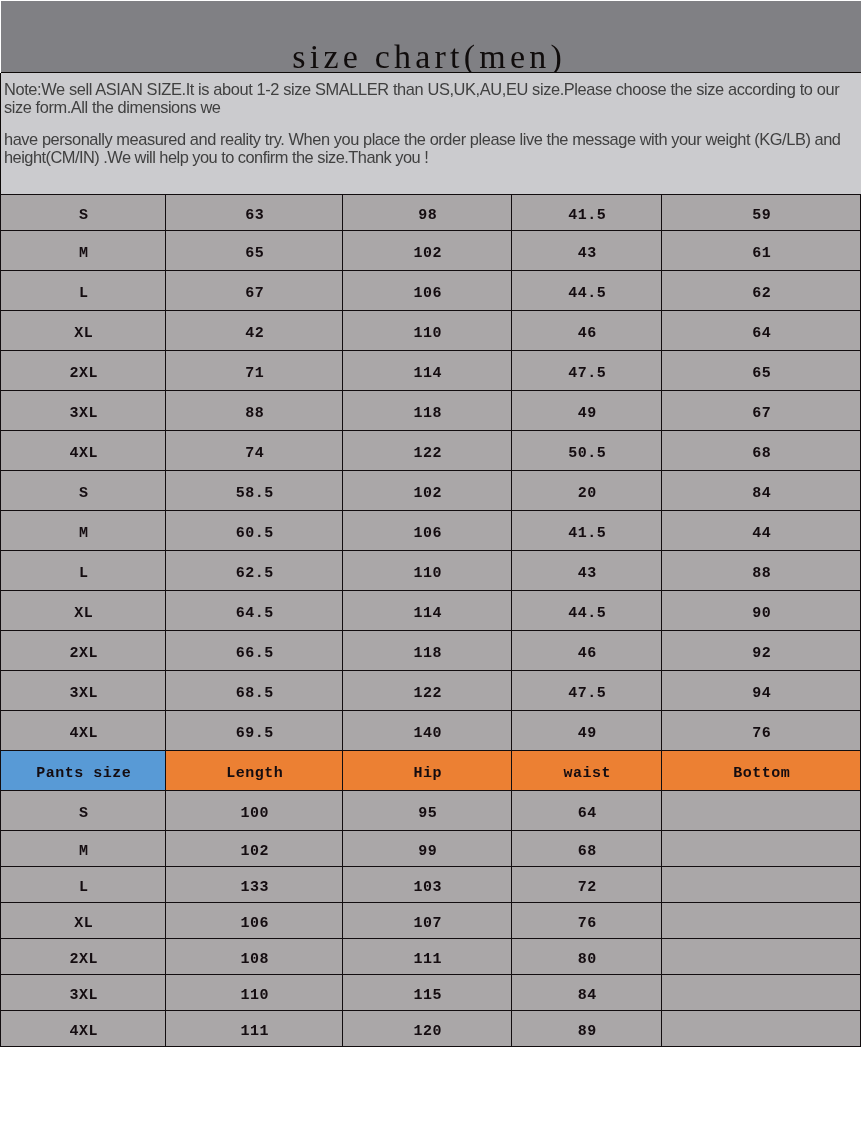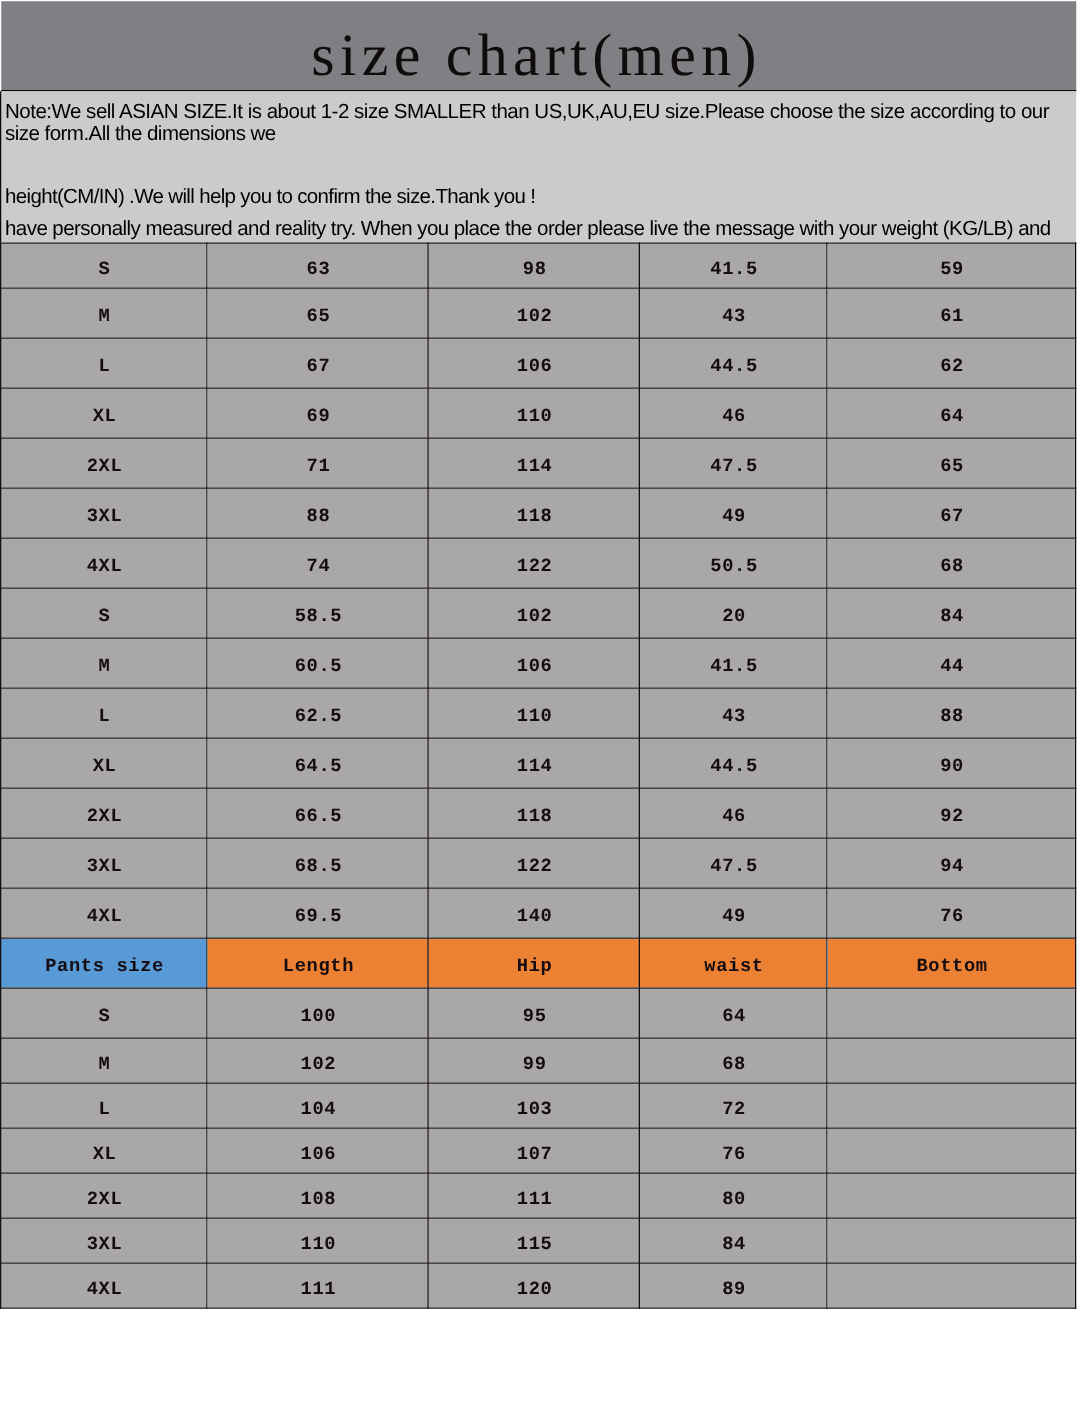--- a/index.html
+++ b/index.html
@@ -14,24 +14,24 @@
     backface-visibility:hidden;}
 
   
   .title-band{
     position:absolute;left:1.2px;top:1.2px;width:860px;height:72.2px;
     background:#808084;
     border-bottom:1.4px solid #0d0908;
     box-sizing:border-box;
   }
   .title-text{
-    position:absolute;left:0;top:4px;width:860px;height:79px;
+    position:absolute;left:0;top:16px;width:860px;height:79px;
     display:flex;align-items:center;justify-content:center;
     font-family:"Liberation Serif", serif;
-    font-size:48px;line-height:1;letter-spacing:4.22px;
+    font-size:34px;line-height:1;letter-spacing:4.22px;
     text-indent:-4px;
     color:#100c0c;
     padding-top:1px;box-sizing:border-box;
     white-space:nowrap;
     transform:translateZ(0);
   }
 
   
   .note-band{
     position:absolute;left:0px;top:73px;width:861.3px;height:121px;
@@ -39,26 +39,26 @@
     border-left:1.3px solid #0d0908;
     box-sizing:border-box;
     padding:0;
   }
   .note-p{
     position:absolute;
     margin:0;left:3px;
     font-family:"Liberation Sans", sans-serif;
     font-size:16.4px;line-height:16.4px;
     letter-spacing:-0.42px;
-    color:#000000;
+    color:#404040;
     white-space:nowrap;
   }
   .nl1{top:8px;letter-spacing:-0.39px;}
   .nl2{top:26px;letter-spacing:-0.42px;}
-  .nl3{top:58px;letter-spacing:-0.44px;margin-top:44px;}
+  .nl3{top:58px;letter-spacing:-0.44px;}
   .nl4{top:76px;letter-spacing:-0.52px;}
 
   
   table.sz{
     position:absolute;left:-0.2px;top:193.8px;
     border-collapse:collapse;
     width:861px;
     table-layout:fixed;
   }
   table.sz td{
@@ -118,21 +118,21 @@
         </tr>
         <tr class="row h40">
           <td class="c0">L</td>
           <td class="c1">67</td>
           <td class="c2">106</td>
           <td class="c3">44.5</td>
           <td class="c4">62</td>
         </tr>
         <tr class="row h40">
           <td class="c0">XL</td>
-          <td class="c1">69</td>
+          <td class="c1">42</td>
           <td class="c2">110</td>
           <td class="c3">46</td>
           <td class="c4">64</td>
         </tr>
         <tr class="row h40">
           <td class="c0">2XL</td>
           <td class="c1">71</td>
           <td class="c2">114</td>
           <td class="c3">47.5</td>
           <td class="c4">65</td>
@@ -216,21 +216,21 @@
         </tr>
         <tr class="row h36">
           <td class="c0">M</td>
           <td class="c1">102</td>
           <td class="c2">99</td>
           <td class="c3">68</td>
           <td class="c4"></td>
         </tr>
         <tr class="row h36">
           <td class="c0">L</td>
-          <td class="c1">104</td>
+          <td class="c1">133</td>
           <td class="c2">103</td>
           <td class="c3">72</td>
           <td class="c4"></td>
         </tr>
         <tr class="row h36">
           <td class="c0">XL</td>
           <td class="c1">106</td>
           <td class="c2">107</td>
           <td class="c3">76</td>
           <td class="c4"></td>

